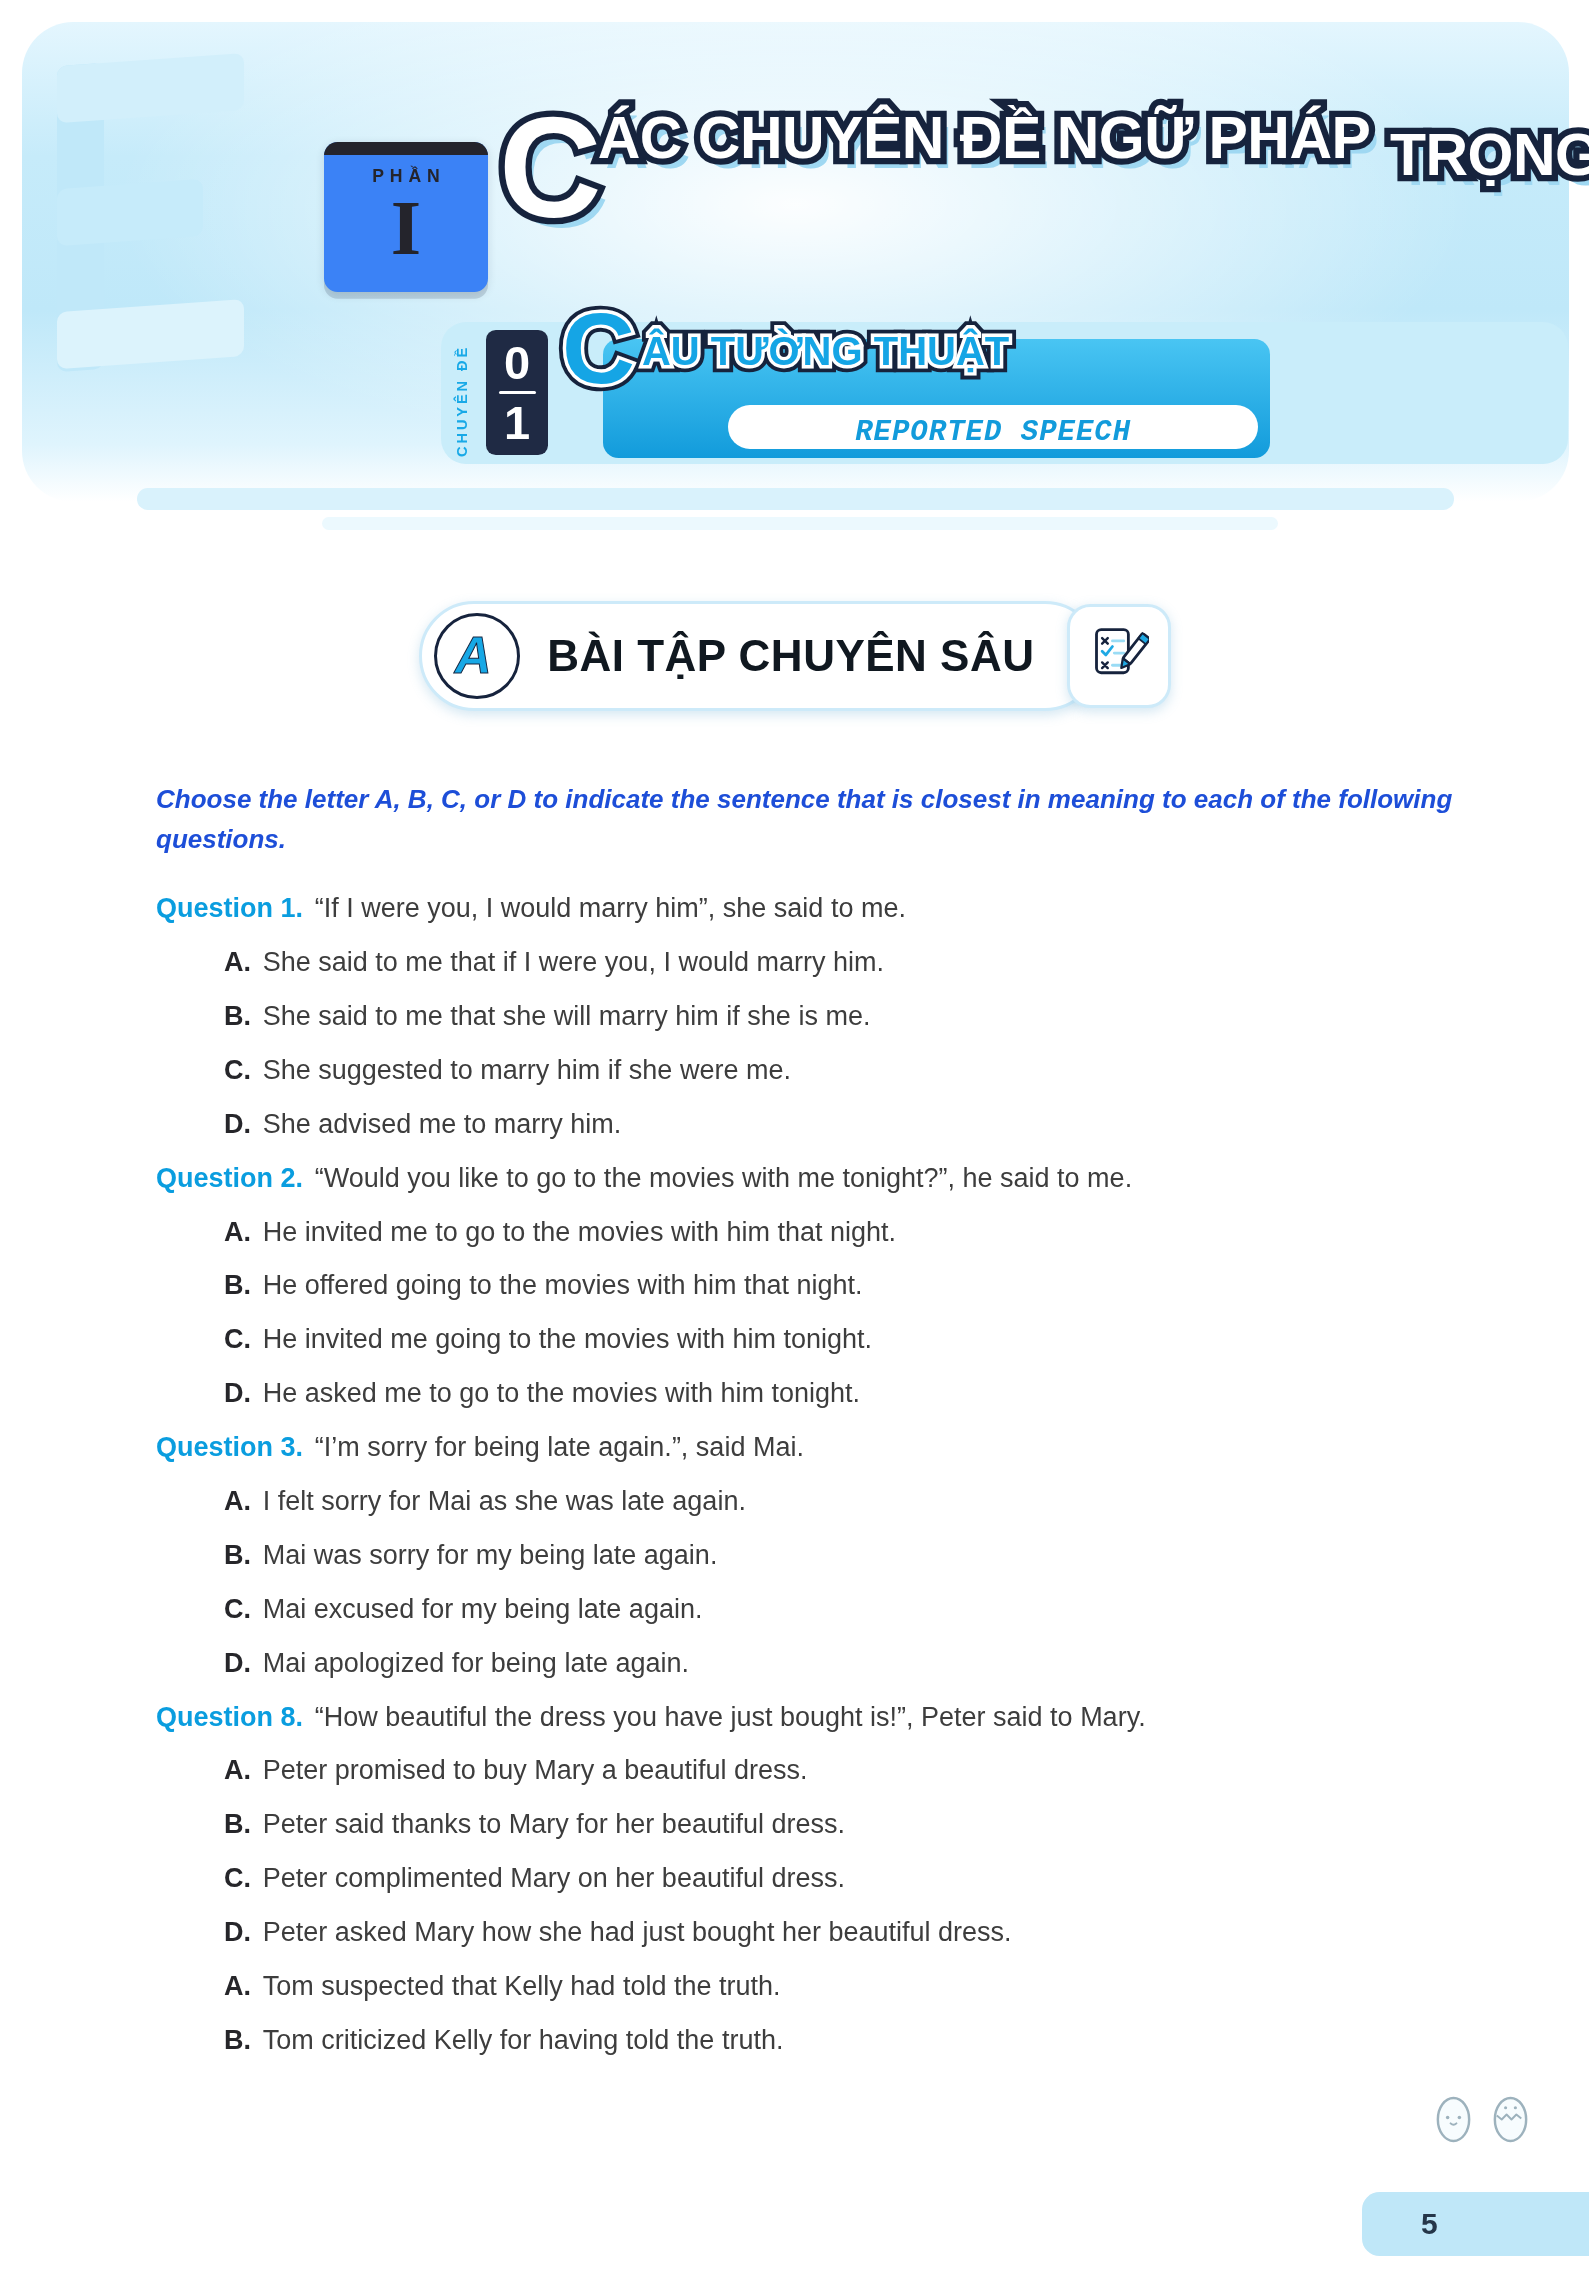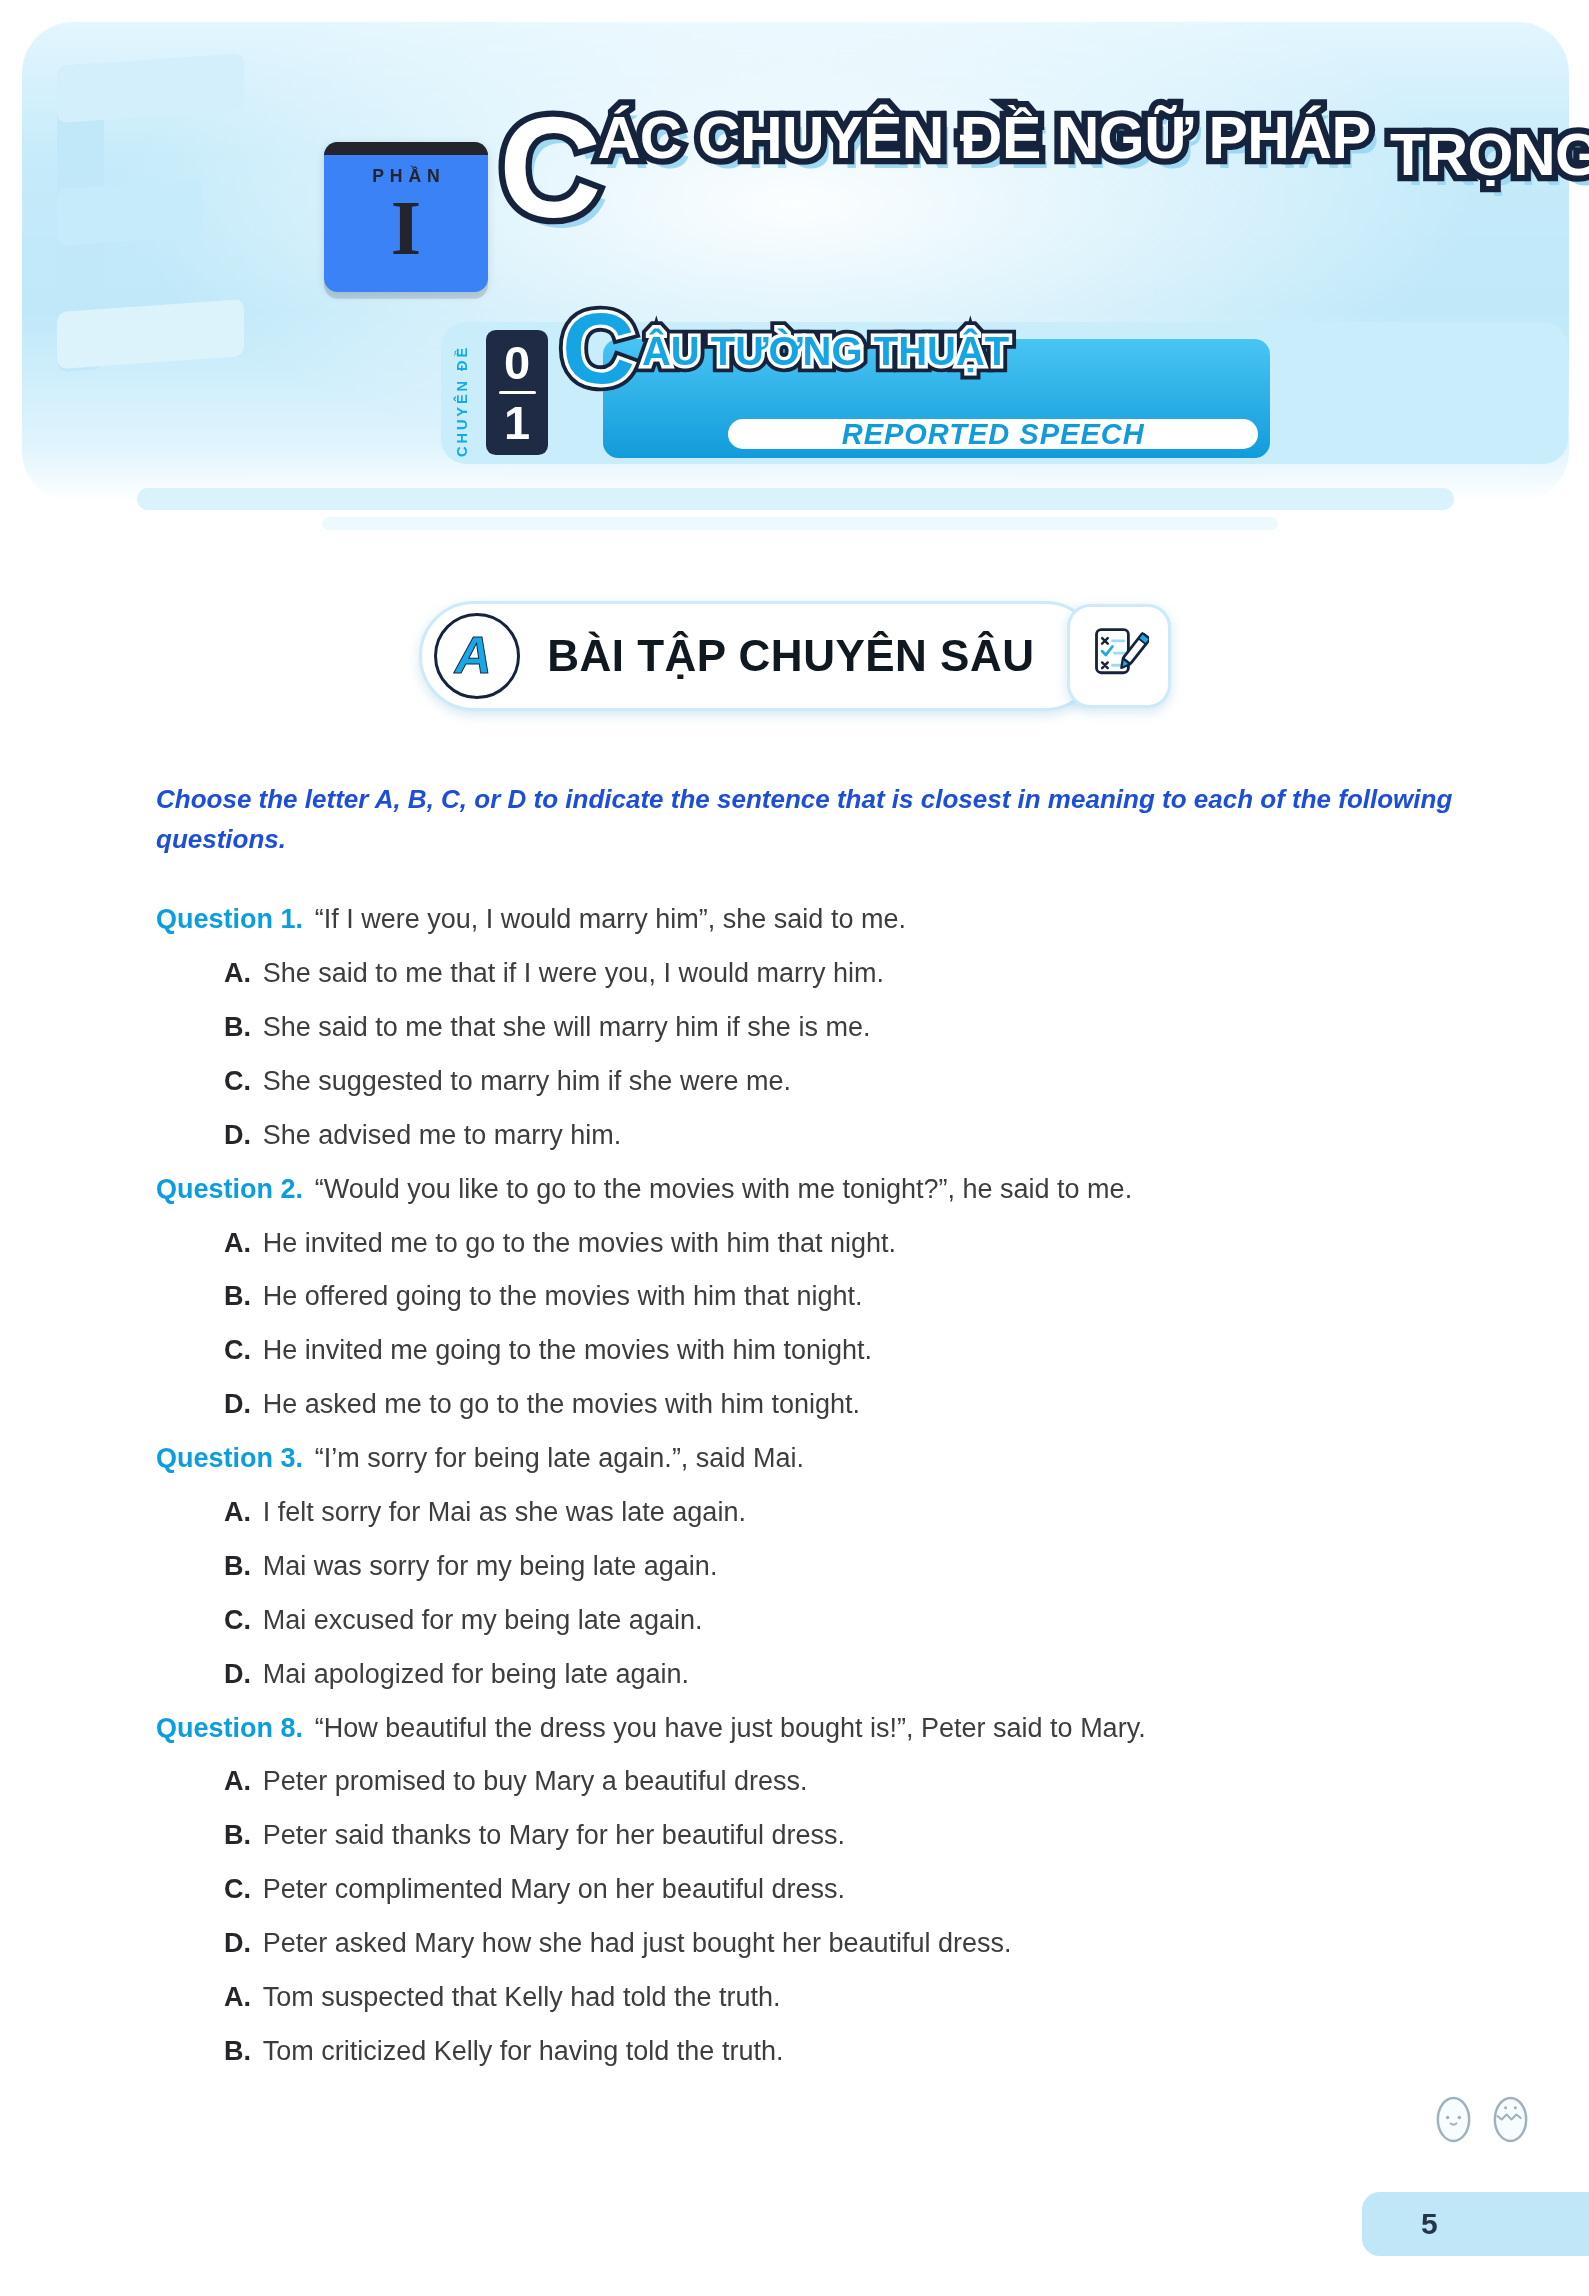--- a/index.html
+++ b/index.html
@@ -55,23 +55,23 @@
   .main-title .l2 { font-size: 59px; line-height: 1; letter-spacing: -0.5px; margin-top: 16.6px; margin-left: 19.5px; }
   .stroke-navy { color: #16233d; -webkit-text-stroke: 12.7px #16233d; text-shadow: 7.8px 9.8px 0 #9fd8f2; }
   .fill-white { color: #ffffff; }
 
   .topic-band {
     position: absolute; left: 603px; top: 339px; width: 667px; height: 119px;
     background: linear-gradient(180deg, #49c5f3 0%, #129bdb 100%);
     border-radius: 15.6px;
   }
   .subtitle-band {
-    position: absolute; left: 125px; right: 11.7px; bottom: 8.8px; height: 30px;
+    position: absolute; left: 125px; right: 11.7px; bottom: 8.8px; height: 44px;
     background: #ffffff; border-radius: 23.4px;
-    display: flex; align-items: center; justify-content: center;
+    display: flex; align-items: flex-end; justify-content: center; font-family: Liberation Mono, monospace;
   }
   .subtitle-band span { font-size: 29px; font-weight: bold; font-style: italic; color: #129bdb; letter-spacing: 1px; }
 
   .topic-title { left: 562px; top: 302px; }
   .topic-title .t-big-c { font-size: 101px; line-height: 1; margin-top: -3.9px; }
   .topic-title .t-rest { font-size: 40px; line-height: 1; margin-top: 29px; margin-left: 7px; }
   .stroke-navy2 { color: #16233d; -webkit-text-stroke: 14.6px #16233d; text-shadow: 3.9px 5.9px 0 rgba(14,70,105,0.25); }
   .stroke-white { color: #ffffff; -webkit-text-stroke: 6.8px #ffffff; }
   .fill-cyan { color: #15a5e5; }
 
@@ -109,21 +109,21 @@
     margin-left: -33px; position: relative; z-index: 2;
     box-shadow: 0 3.9px 11.7px rgba(100,170,210,0.28);
   }
 
   
   .instructions {
     margin: 68px 0 0 156px; width: 1297px;
     font-size: 26px; line-height: 1.55; font-weight: bold; font-style: italic;
     color: #1d4ed8;
   }
-  .questions { margin-top: 44px; padding: 0 88px 0 156px; }
+  .questions { margin-top: 33px; padding: 0 88px 0 156px; }
   .line { display: block; font-size: 27px; line-height: 1.2; margin-bottom: 21.5px; color: #3d3d3d; }
   .qlabel { color: #0a9ddf; font-weight: bold; margin-right: 11.7px; }
   .opt { margin-left: 68px; }
   .olabel { font-weight: bold; color: #26262a; margin-right: 11.7px; }
 
   
   .doodles { position: absolute; right: 57px; bottom: 148px; display: flex; gap: 11.7px; }
   .page-tab {
     position: absolute; right: 0; bottom: 41px; width: 228px; height: 64px;
     background: #bfe7f8; border-radius: 17.6px 0 0 17.6px;

